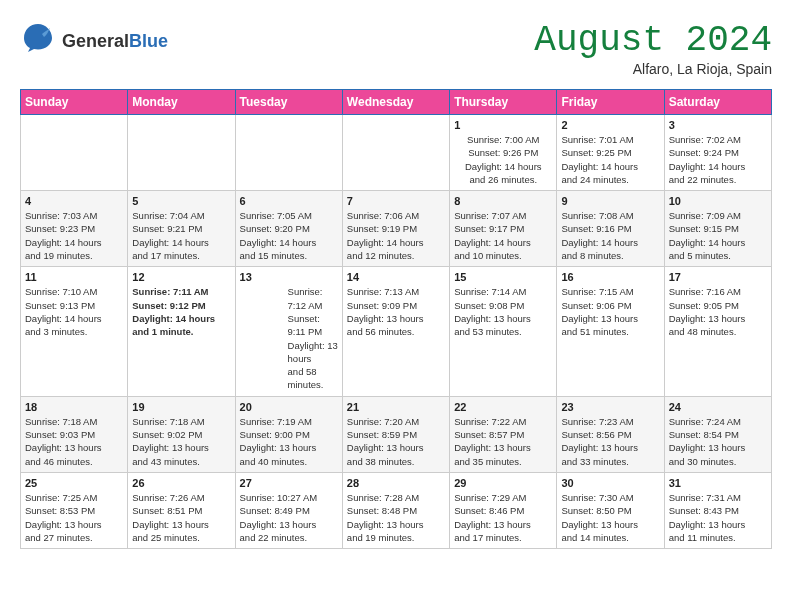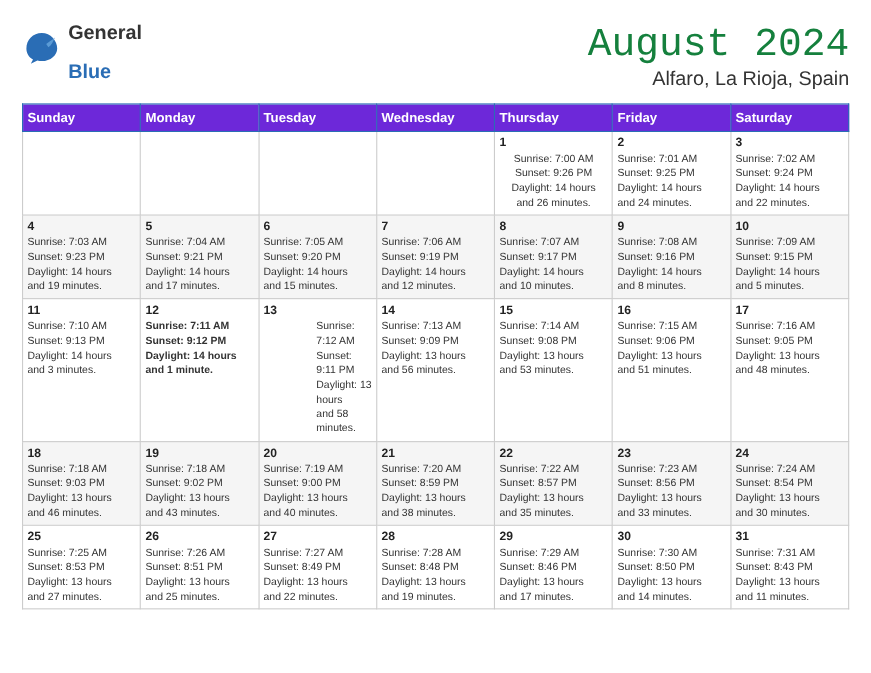--- a/index.html
+++ b/index.html
@@ -16,23 +16,22 @@
       align-items: flex-start;
       margin-bottom: 12px;
     }
     .logo {
       display: flex;
       align-items: center;
       gap: 6px;
     }
     .logo-text {
       display: flex;
-      flex-direction: column;
+      flex-direction: row;
       line-height: 1.1;
-      gap: 16px;
     }
     .logo-general {
       font-size: 18px;
       font-weight: bold;
       color: #333;
     }
     .logo-blue {
       font-size: 18px;
       font-weight: bold;
       color: #2a6db5;
@@ -44,29 +43,29 @@
     .title-block {
       text-align: right;
     }
     .month-title {
       font-size: 36px;
       font-weight: normal;
       color: #15803d;
       font-family: Liberation Mono, monospace;
     }
     .location-title {
-      font-size: 18px;
+      font-size: 14px;
       color: #333;
     }
     table {
       width: 100%;
       border-collapse: collapse;
     }
     thead tr th {
-      background-color: #6d28d9;
+      background-color: #ec4899;
       color: #fff;
       font-size: 12px;
       font-weight: bold;
       padding: 5px 4px;
       text-align: left;
       border: 1px solid #2a6db5;
     }
     tbody tr td {
       border: 1px solid #ccc;
       vertical-align: top;
@@ -321,21 +320,21 @@
         </td>
         <td>
           <span class="day-number">26</span>
           <div class="day-info" style="white-space: pre-line;">Sunrise: 7:26 AM
 Sunset: 8:51 PM
 Daylight: 13 hours
 and 25 minutes.</div>
         </td>
         <td>
           <span class="day-number">27</span>
-          <div class="day-info" style="white-space: pre-line;">Sunrise: 7:27 AM
+          <div class="day-info" style="white-space: pre-line;">Sunrise: 10:27 AM
 Sunset: 8:49 PM
 Daylight: 13 hours
 and 22 minutes.</div>
         </td>
         <td>
           <span class="day-number">28</span>
           <div class="day-info" style="white-space: pre-line;">Sunrise: 7:28 AM
 Sunset: 8:48 PM
 Daylight: 13 hours
 and 19 minutes.</div>

